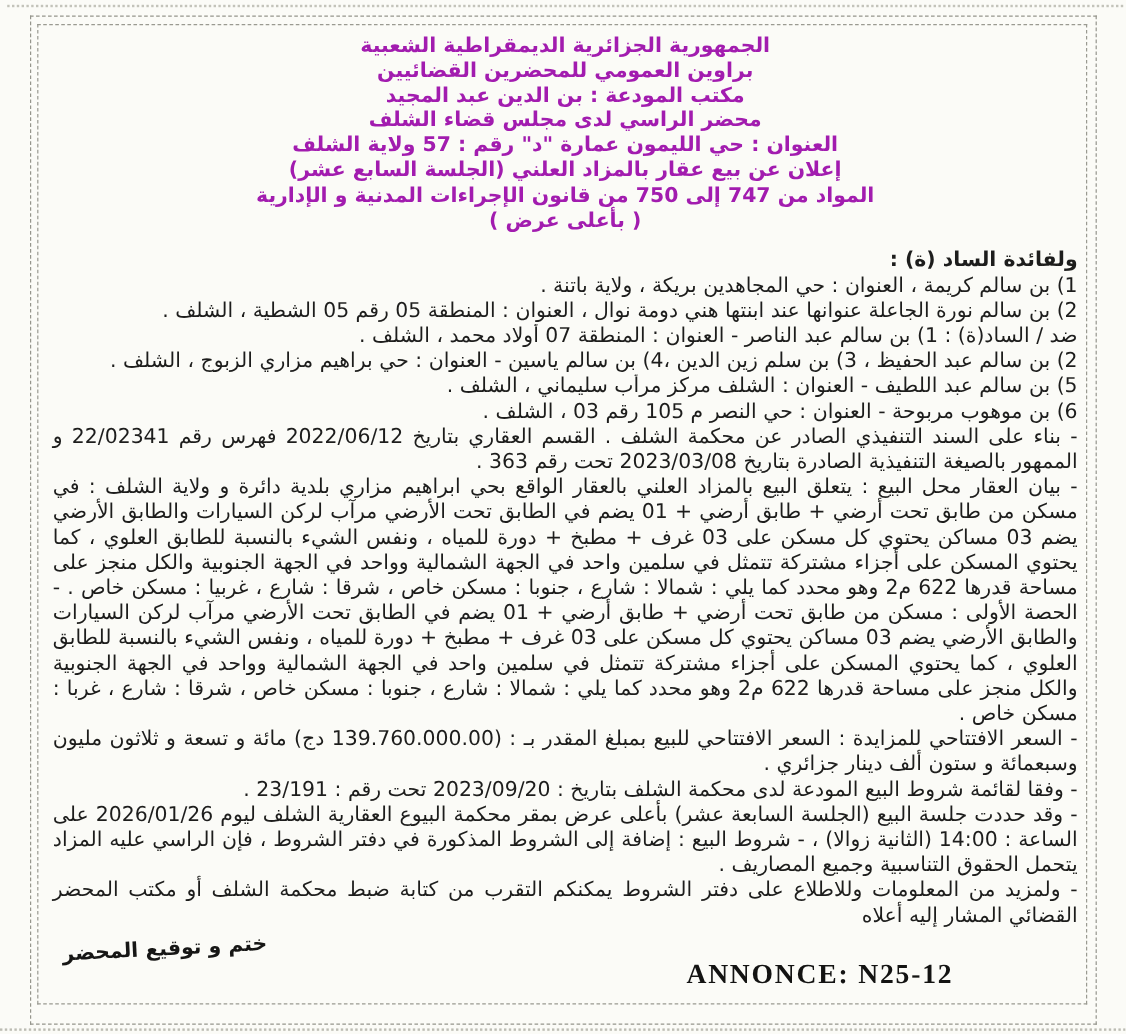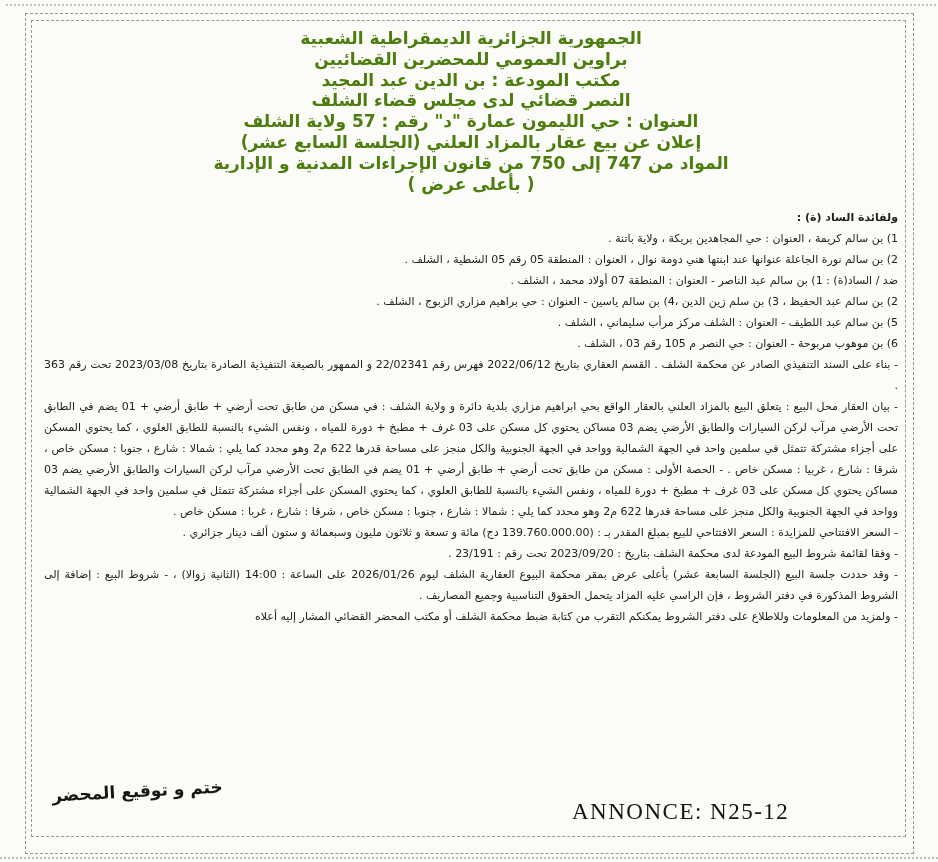--- a/index.html
+++ b/index.html
@@ -32,45 +32,45 @@
   .content {
     position: absolute;
     left: 44px; right: 40px; top: 28px;
     color: #1d1d1c;
   }
   .doc-header {
     text-align: center;
     font-weight: bold;
     font-size: 17px;
     line-height: 20.8px;
-    color: #4d7c0f;
+    color: #a21caf;
     letter-spacing: 0.2px;
     margin-bottom: 13px;
   }
   .doc-body {
-    font-size: 11px;
+    font-size: 17px;
     line-height: 21px;
     text-align: justify;
   }
   .doc-body p { margin: 0; }
   .line { text-align: right; white-space: nowrap; overflow: hidden; }
   .bold { font-weight: bold; }
   .stamp {
     position: absolute;
     left: 52px; top: 781px;
     font-size: 17px;
     font-weight: bold;
     color: #161615;
     transform: rotate(-3deg);
   }
   .annonce {
     position: absolute;
     left: 572px; top: 799px;
     font-family: "Liberation Serif", "DejaVu Serif", serif;
-    font-weight: normal;
+    font-weight: bold;
     font-size: 23px;
     letter-spacing: 1.5px;
     color: #131312;
   }
 </style>
 </head>
 <body>
 
 <div class="page">
 
@@ -80,21 +80,21 @@
   <div class="frame-outer">
     <div class="frame-inner"></div>
   </div>
 
   <div class="content" dir="rtl" lang="ar">
 
     <header class="doc-header">
       <div>الجمهورية الجزائرية الديمقراطية الشعبية</div>
       <div>براوين العمومي للمحضرين القضائيين</div>
       <div>مكتب المودعة : بن الدين عبد المجيد</div>
-      <div>النصر قضائي لدى مجلس قضاء الشلف</div>
+      <div>محضر الراسي لدى مجلس قضاء الشلف</div>
       <div>العنوان : حي الليمون عمارة "د" رقم : 57 ولاية الشلف</div>
       <div>إعلان عن بيع عقار بالمزاد العلني (الجلسة السابع عشر)</div>
       <div>المواد من 747 إلى 750 من قانون الإجراءات المدنية و الإدارية</div>
       <div>( بأعلى عرض )</div>
     </header>
 
     <section class="doc-body">
       <p class="line bold">ولفائدة الساد (ة) :</p>
       <p class="line">1) بن سالم كريمة ، العنوان : حي المجاهدين بريكة ، ولاية باتنة .</p>
       <p class="line">2) بن سالم نورة الجاعلة عنوانها عند ابنتها هني دومة نوال ، العنوان : المنطقة 05 رقم 05 الشطية ، الشلف .</p>

